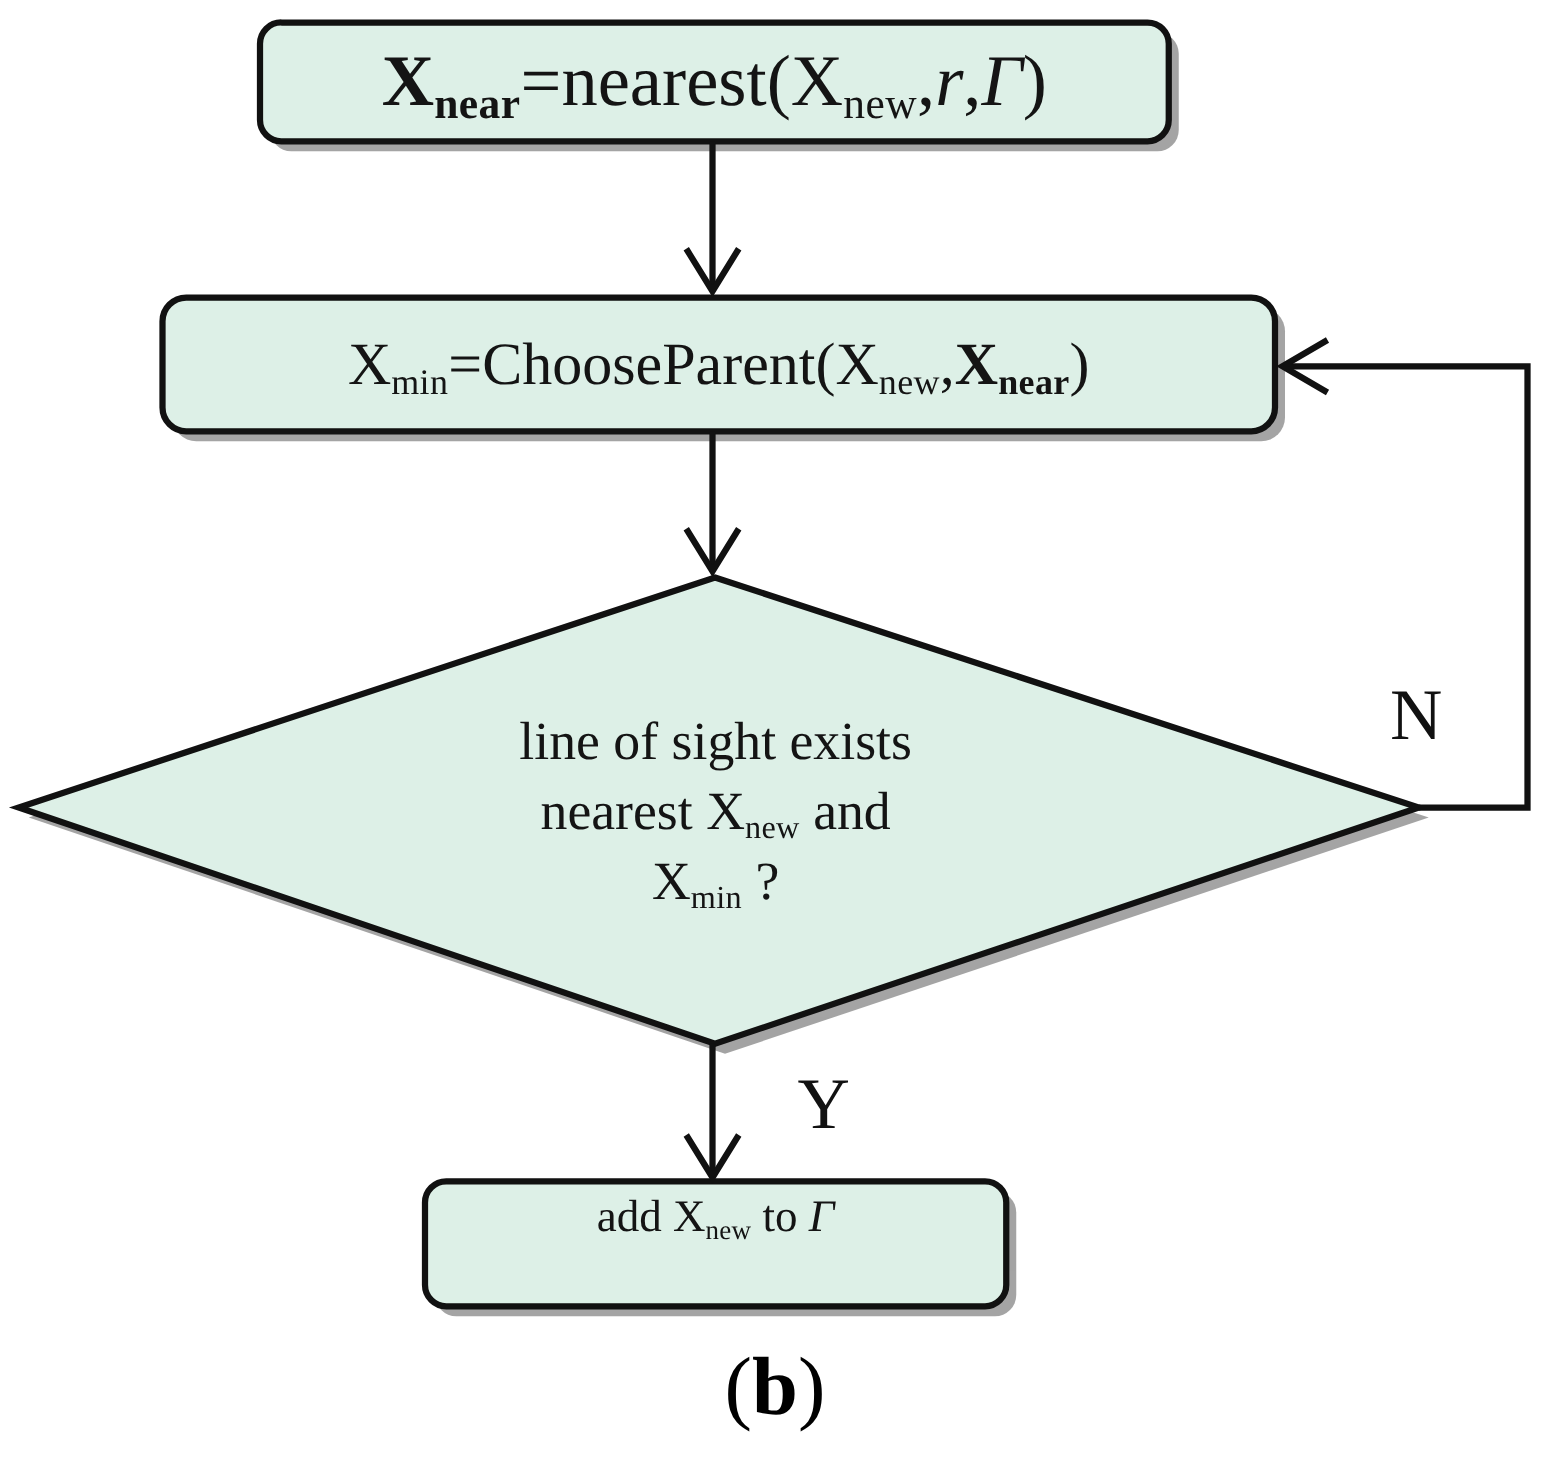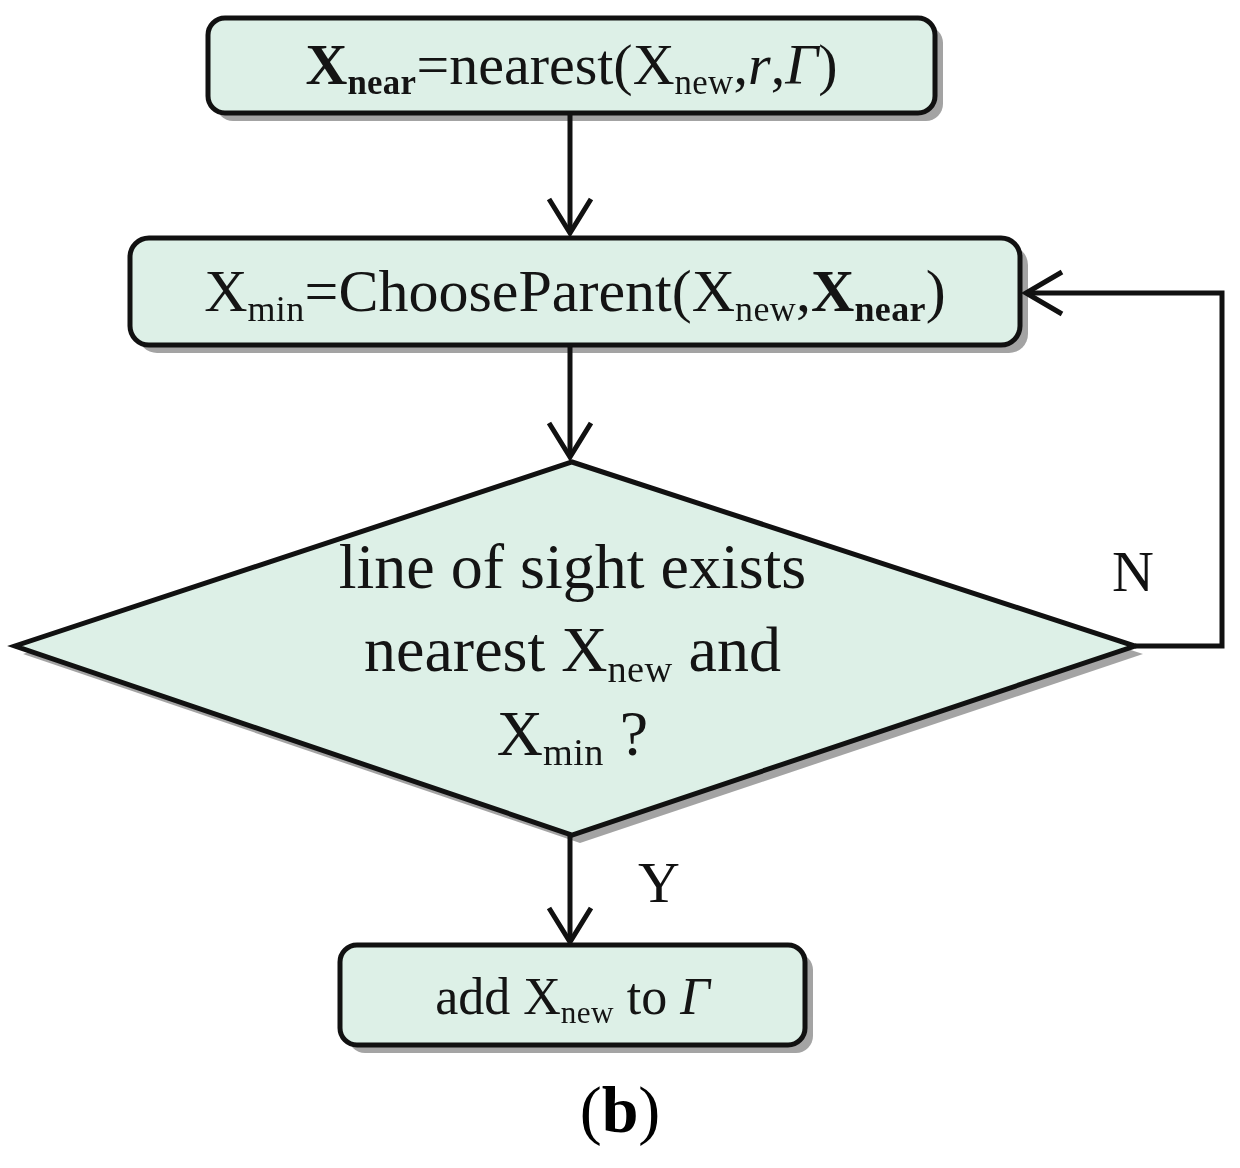--- a/index.html
+++ b/index.html
@@ -107,35 +107,35 @@
     </g>
 
   </svg>
 
   <div class="node-text" style="left:208px; top:18px; width:727px; height:95px; font-size:58px;">
     <span>
       <span class="bd">X</span><sub class="bd">near</sub><span>=</span><span>nearest(</span><span>X</span><sub>new</sub><span>,</span><span class="it">r</span><span>,</span><span class="it">Γ</span><span>)</span>
     </span>
   </div>
 
-  <div class="node-text" style="left:130px; top:238px; width:890px; height:107px; font-size:60px;">
+  <div class="node-text" style="left:130px; top:238px; width:890px; height:107px; font-size:48px;">
     <span>
       <span>X</span><sub>min</sub><span>=</span><span>ChooseParent(</span><span>X</span><sub>new</sub><span>,</span><span class="bd">X</span><sub class="bd">near</sub><span>)</span>
     </span>
   </div>
 
-  <div class="node-text wrap" style="left:300px; top:525px; width:545px; height:250px; font-size:64px; line-height:1.30;">
+  <div class="node-text wrap" style="left:300px; top:525px; width:545px; height:250px; font-size:43px; line-height:1.30;">
     <span>
       <span>line of sight exists</span><br>
       <span>nearest </span><span>X</span><sub>new</sub><span> and</span><br>
       <span>X</span><sub>min</sub><span> ?</span>
     </span>
   </div>
 
-  <div class="node-text" style="left:340px; top:947px; width:465px; height:100px; font-size:52px;justify-content:center;">
+  <div class="node-text" style="left:340px; top:923px; width:465px; height:100px; font-size:36px;justify-content:center;">
     <span>
       <span>add </span><span>X</span><sub>new</sub><span> to </span><span class="it">Γ</span>
     </span>
   </div>
 
   <div class="edge-label" style="left:1112px; top:538px; font-size:58px;">N</div>
 
   <div class="edge-label" style="left:638px; top:849px; font-size:58px;">Y</div>
 
   <div class="caption" style="left:0; top:1072px; font-size:66px;">

